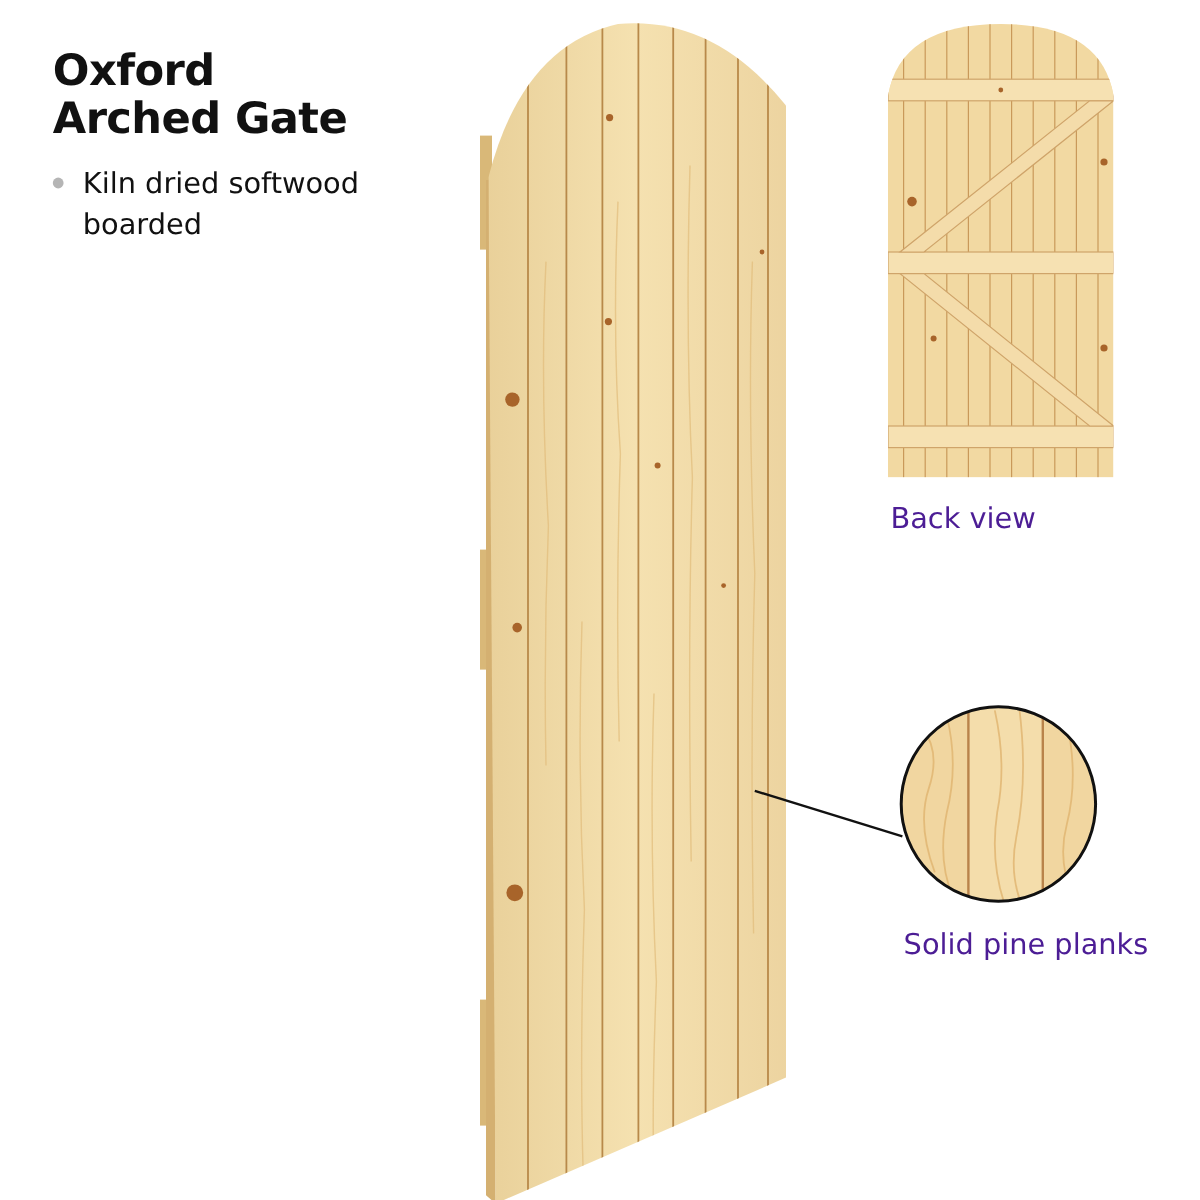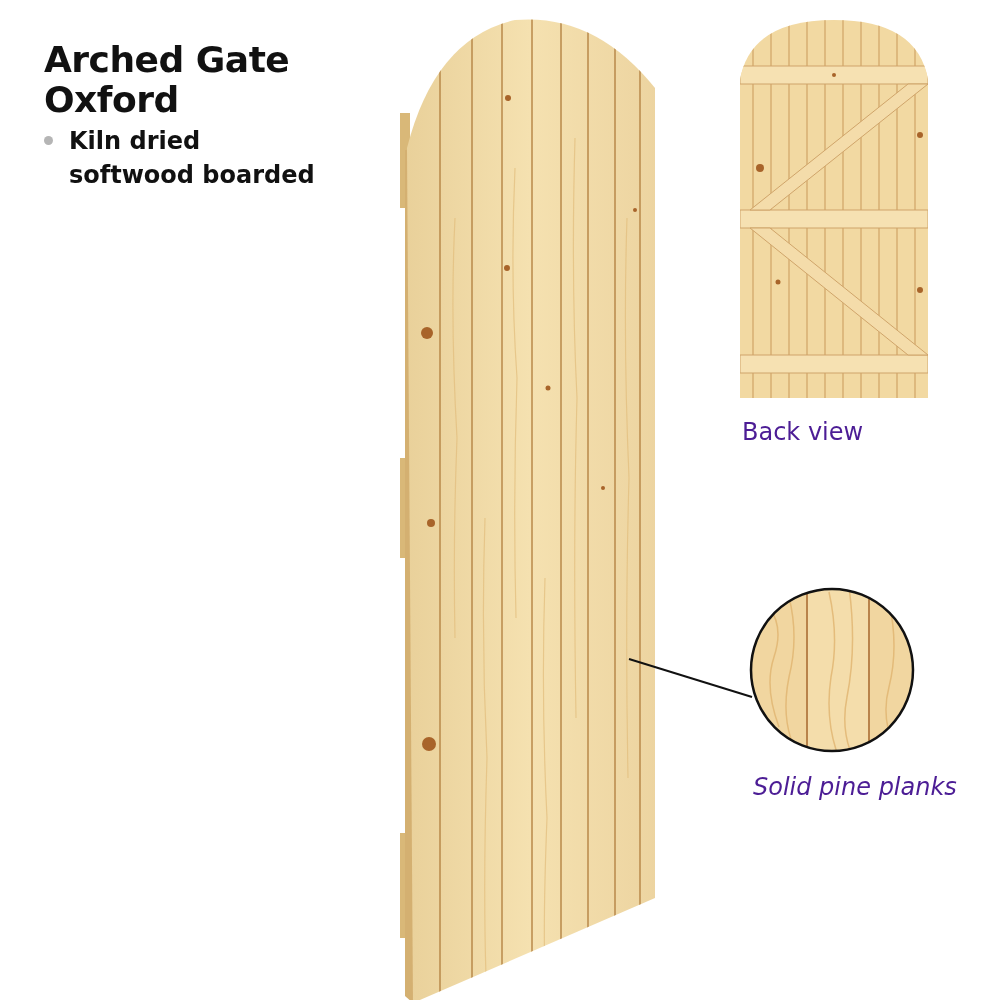--- a/index.html
+++ b/index.html
@@ -1,34 +1,34 @@
 <!DOCTYPE html>
 <html><head>
 <meta charset="utf-8">
 <style>
   html, body { margin: 0; padding: 0; background: #ffffff; }
   body { width: 1000px; height: 1000px; position: relative; overflow: hidden; font-family: "DejaVu Sans", sans-serif; color: #111; }
   .title { position: absolute; left: 44px; top: 40px; font-family: "DejaVu Sans", sans-serif; font-weight: bold; font-size: 36px; line-height: 40px; letter-spacing: -0.5px; color: #111; }
-  .bullet-row { position: absolute; left: 44px; top: 124px; display: flex; font-weight: bold; }
+  .bullet-row { position: absolute; left: 44px; top: 136px; display: flex; }
   .bullet-dot { width: 9px; height: 9px; border-radius: 50%; background: #b5b5b5; margin-top: 12px; margin-right: 16px; flex: none; }
   .bullet-text { font-size: 24px; line-height: 34px; width: 260px; color: #111; }
   .main-gate { position: absolute; left: 395px; top: 18px; width: 270px; height: 985px; }
   .back-view { position: absolute; left: 740px; top: 20px; width: 188px; height: 378px; }
   .caption { position: absolute; font-size: 24px; color: #4c1d95; white-space: nowrap; }
   .cap-back { left: 742px; top: 418px; }
-  .cap-planks { left: 753px; top: 773px; font-style: italic; }
+  .cap-planks { left: 753px; top: 773px; }
   .detail-circle { position: absolute; left: 749px; top: 587px; width: 166px; height: 166px; }
   .callout-line { position: absolute; left: 0; top: 0; width: 1000px; height: 1000px; pointer-events: none; }
 </style>
 </head>
 <body>
 
 <div class="title">
+  <div>Oxford</div>
   <div>Arched Gate</div>
-  <div>Oxford</div>
 </div>
 
 <div class="bullet-row">
   <span class="bullet-dot"></span>
   <span class="bullet-text">Kiln dried softwood boarded</span>
 </div>
 
 <svg class="main-gate" viewBox="0 0 270 985">
   <defs>
     <linearGradient id="wood" x1="0" x2="1" y1="0" y2="0">

